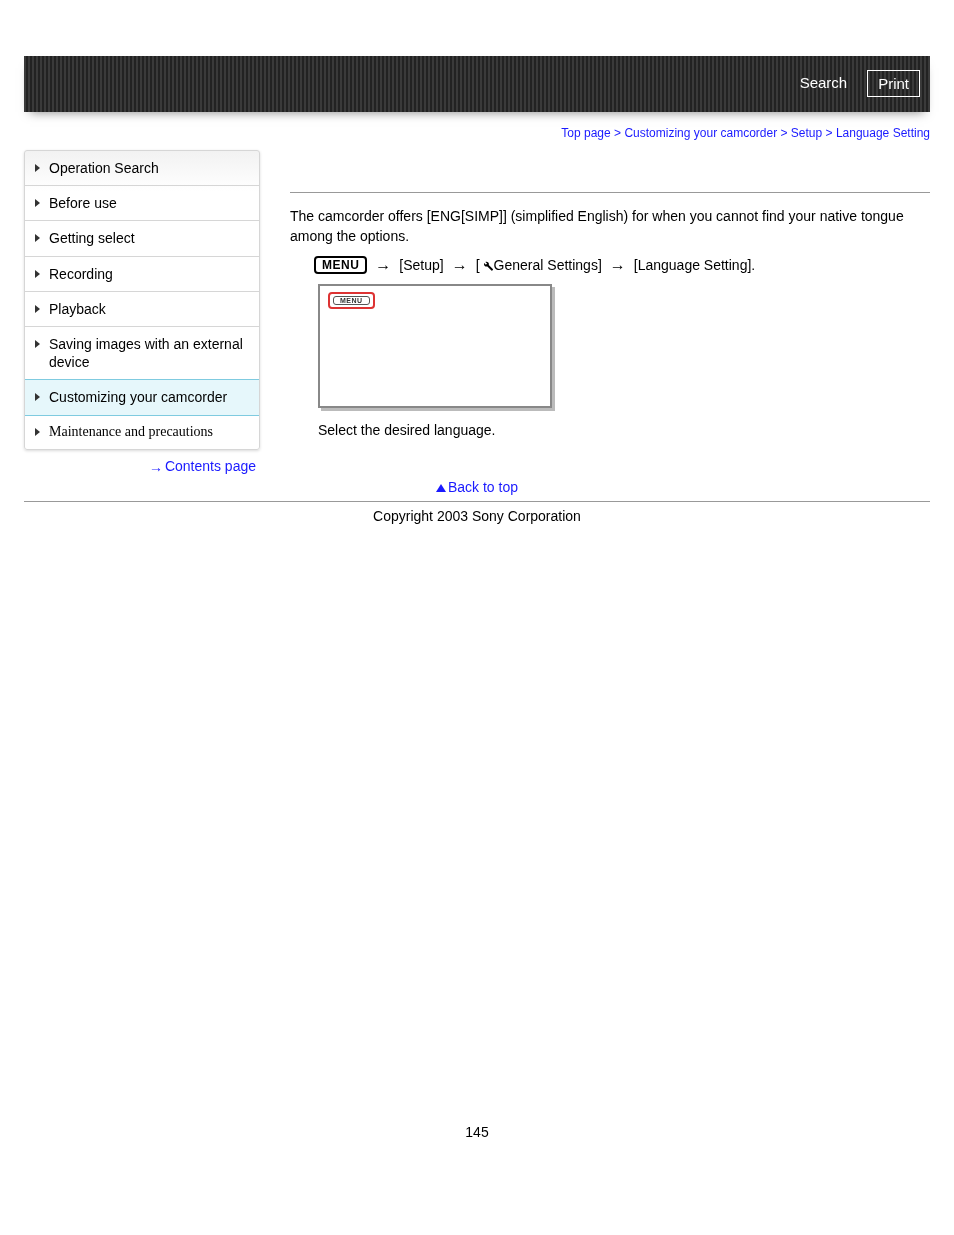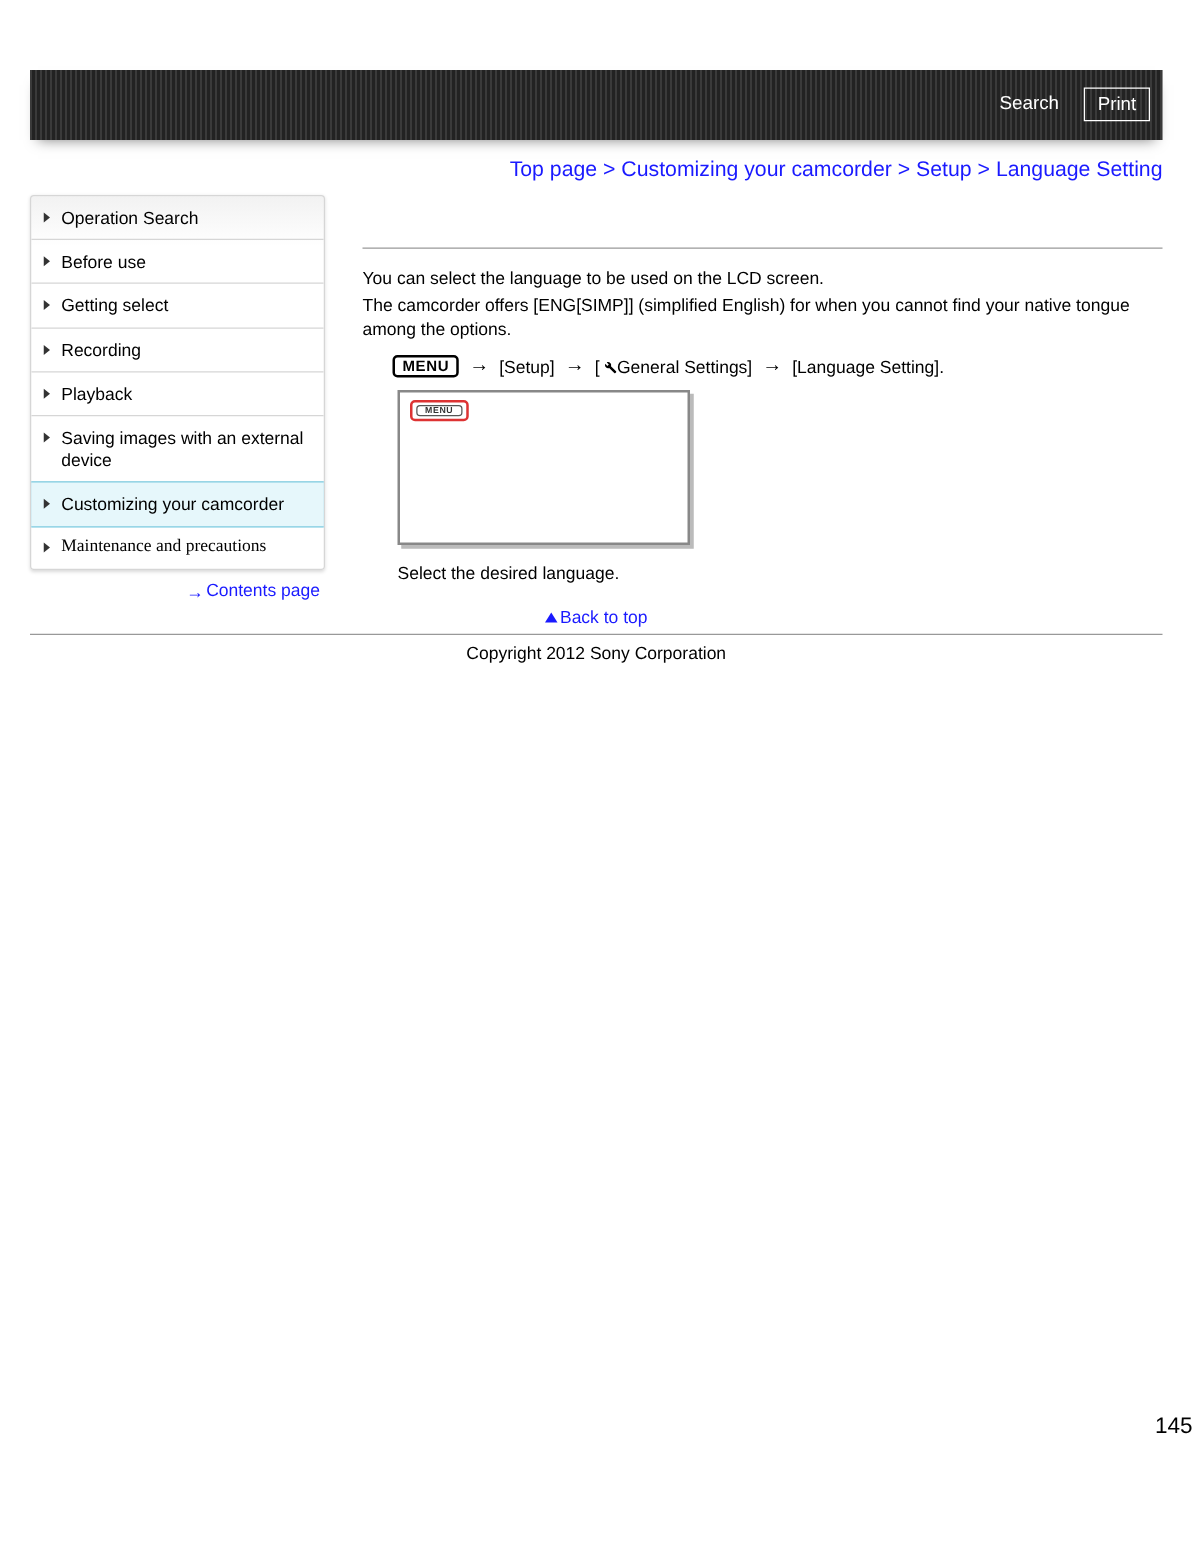--- a/index.html
+++ b/index.html
@@ -40,21 +40,21 @@
     padding: 4px 10px;
     cursor: pointer;
   }
   .btn.framed {
     border: 1px solid #fff;
   }
   .breadcrumb {
     text-align: right;
     color: #1a1aff;
     padding: 14px 24px 0 24px;
-    font-size: 17px;
+    font-size: 12px;
   }
   .breadcrumb a { color: #1a1aff; text-decoration: none; cursor: pointer; }
   .breadcrumb .sep { color: #1a1aff; }
   .breadcrumb .current { color: #1a1aff; }
   .layout {
     display: flex;
     padding: 10px 24px 0 24px;
     gap: 30px;
     align-items: flex-start;
   }
@@ -190,22 +190,22 @@
     border:none;
     border-top:1px solid #999;
     margin: 0 24px;
   }
   .copyright {
     text-align:center;
     padding: 6px 0 40px 0;
     font-size:14px;
   }
   .pagenum {
-    text-align:right;
-    font-size:18px;
+    text-align:center;
+    font-size:14px;
     padding-top: 560px;
     padding-bottom: 20px;
   }
 </style>
 </head>
 <body>
 <div class="page">
 
 <div class="topgap"></div>
 
@@ -238,21 +238,20 @@
       <div class="navitem active">Customizing your camcorder</div>
       <div class="navitem">Maintenance and precautions</div>
     </div>
     <div class="contents-link">
       <span class="arrow">→</span><a>Contents page</a>
     </div>
   </div>
 
   <div class="main">
     <hr class="rule">
-    <p class="para">You can select the language to be used on the LCD screen.</p>
     <p class="para">The camcorder offers [ENG[SIMP]] (simplified English) for when you cannot find your native tongue among the options.</p>
 
     <div class="pathline">
       <span class="menu-badge">MENU</span>
       <span class="arrow-r">→</span>
       <span>[Setup]</span>
       <span class="arrow-r">→</span>
       <span>
         <span>[</span><span class="wrench-icon"><svg width="14" height="14" viewBox="0 0 24 24" style="vertical-align:-2px">
                 <path fill="#000" d="M22 19l-7-7c.6-1.5.3-3.3-.9-4.5-1.3-1.3-3.2-1.6-4.8-.8l2.8 2.8-2 2L7.3 8.7c-.8 1.6-.5 3.5.8 4.8 1.2 1.2 3 1.5 4.5.9l7 7c.4.4 1 .4 1.4 0l1-1c.4-.4.4-1 0-1.4z"></path>
@@ -269,17 +268,17 @@
     </div>
 
     <p class="instr">Select the desired language.</p>
   </div>
 </div>
 
 <div class="backtop">
   <span class="tri-up"></span><a>Back to top</a>
 </div>
 <hr class="bottomrule">
-<div class="copyright">Copyright 2012 Sony Corporation</div>
+<div class="copyright">Copyright 2003 Sony Corporation</div>
 
 <div class="pagenum">145</div>
 
 </div>
 
 </body></html>

